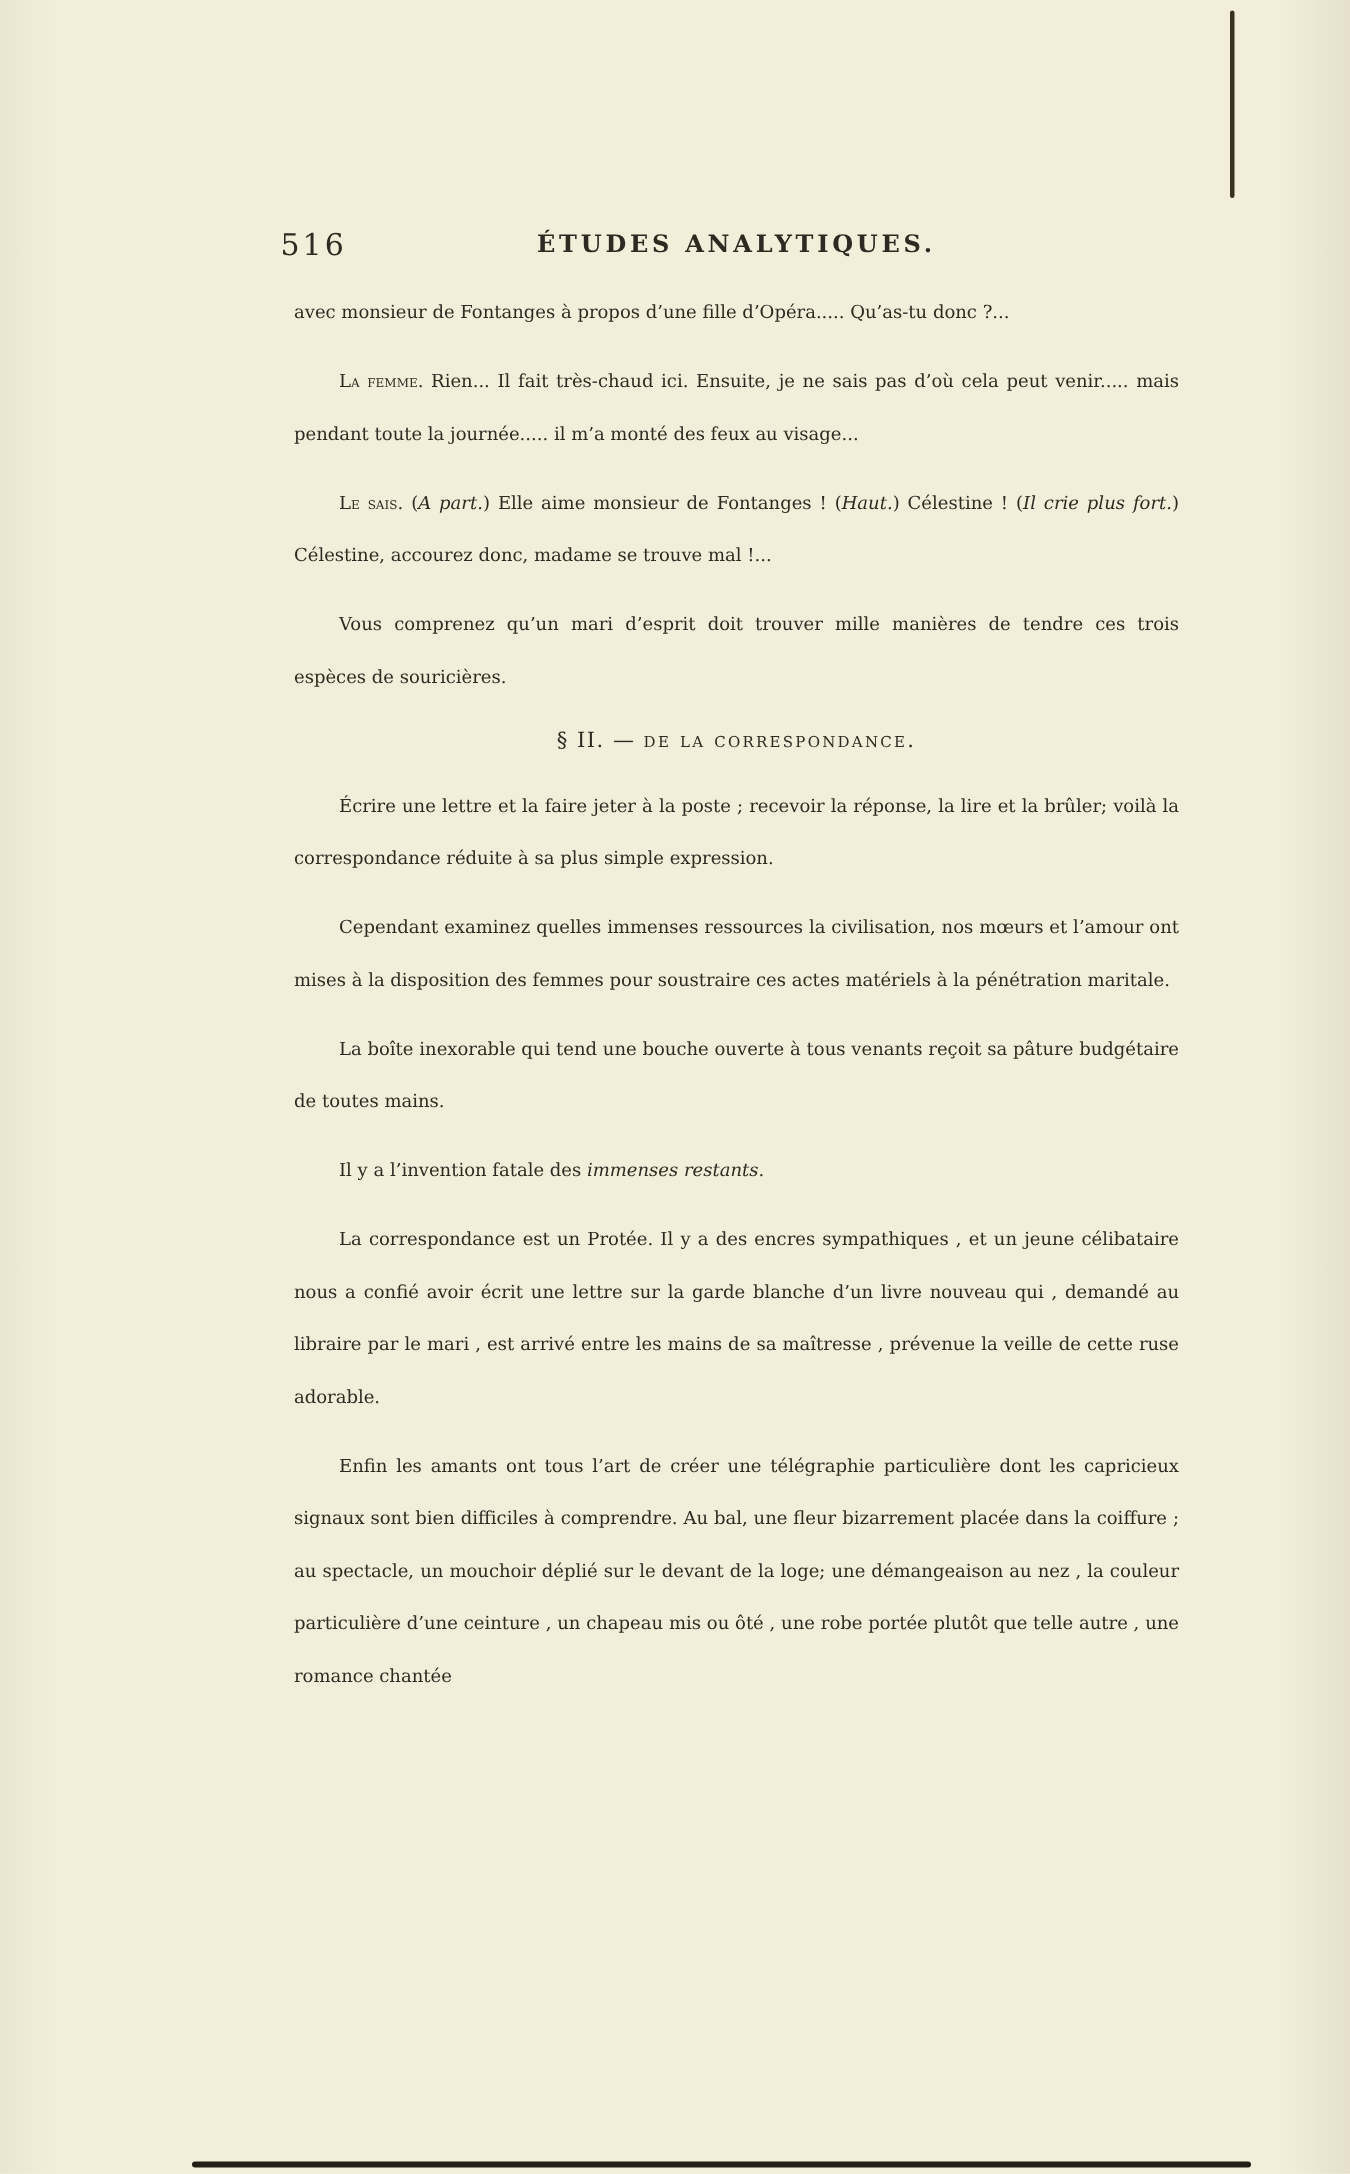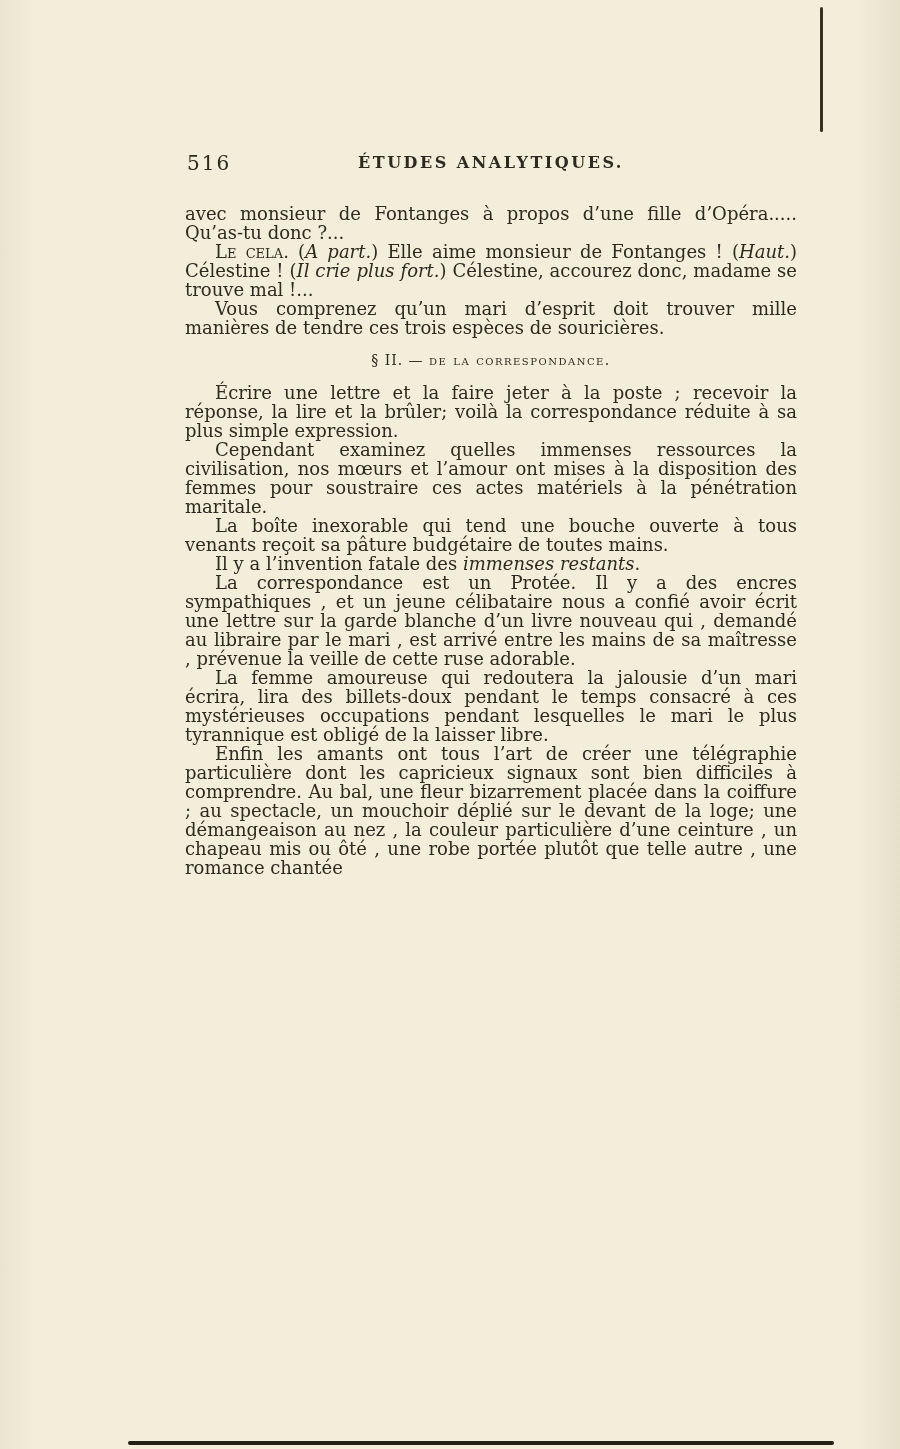--- a/index.html
+++ b/index.html
@@ -18,40 +18,40 @@
   }
   .page-inner {
     position: absolute;
     left: 185px;
     top: 148px;
     width: 612px;
   }
   .header-row {
     position: relative;
     height: 32px;
-    margin-bottom: 24px;
+    margin-bottom: 4px;
   }
   .page-number {
     position: absolute;
     left: 2px;
     top: 3px;
     font-size: 20px;
     letter-spacing: 2px;
   }
   .running-header {
     text-align: center;
     font-size: 16px;
     font-weight: bold;
     letter-spacing: 2.5px;
     padding-top: 5px;
   }
   .text-body p.para {
-    margin: 0;
-    font-size: 18px;
-    line-height: 19px;
+    margin: 11px;
+    font-size: 12px;
+    line-height: 35px;
     text-align: justify;
   }
   .text-body p.para.indent {
     text-indent: 30px;
   }
   .smallcaps {
     font-variant: small-caps;
   }
   .italic {
     font-style: italic;
@@ -91,24 +91,24 @@
 <div class="artifact-right"></div>
 <div class="artifact-bottom"></div>
 
 <div class="page-inner">
   <div class="header-row">
     <span class="page-number">516</span>
     <div class="running-header">ÉTUDES ANALYTIQUES.</div>
   </div>
   <div class="text-body">
       <p class="para"><span>avec monsieur de Fontanges à propos d’une fille d’Opéra..... Qu’as-tu donc ?...</span></p>
-      <p class="para indent"><span class="smallcaps">Le cela.</span><span> (</span><span class="italic">A part.</span><span>) Elle aime monsieur de Fontanges ! (</span><span class="italic">Haut.</span><span>) Célestine ! (</span><span class="italic">Il crie plus fort.</span><span>) Célestine, accourez donc, madame se trouve mal !...</span></p>
+      <p class="para indent"><span class="smallcaps">La femme.</span><span> Rien... Il fait très-chaud ici. Ensuite, je ne sais pas d’où cela peut venir..... mais pendant toute la journée..... il m’a monté des feux au visage...</span></p>
+      <p class="para indent"><span class="smallcaps">Le sais.</span><span> (</span><span class="italic">A part.</span><span>) Elle aime monsieur de Fontanges ! (</span><span class="italic">Haut.</span><span>) Célestine ! (</span><span class="italic">Il crie plus fort.</span><span>) Célestine, accourez donc, madame se trouve mal !...</span></p>
       <p class="para indent"><span>Vous comprenez qu’un mari d’esprit doit trouver mille manières de tendre ces trois espèces de souricières.</span></p>
       <div class="section-heading"><span>§ II. — </span><span class="smallcaps">de la correspondance.</span></div>
       <p class="para indent"><span>Écrire une lettre et la faire jeter à la poste ; recevoir la réponse, la lire et la brûler; voilà la correspondance réduite à sa plus simple expression.</span></p>
       <p class="para indent"><span>Cependant examinez quelles immenses ressources la civilisation, nos mœurs et l’amour ont mises à la disposition des femmes pour soustraire ces actes matériels à la pénétration maritale.</span></p>
       <p class="para indent"><span>La boîte inexorable qui tend une bouche ouverte à tous venants reçoit sa pâture budgétaire de toutes mains.</span></p>
       <p class="para indent"><span>Il y a l’invention fatale des </span><span class="italic">immenses restants</span><span>.</span></p>
       <p class="para indent"><span>La correspondance est un Protée. Il y a des encres sympathiques , et un jeune célibataire nous a confié avoir écrit une lettre sur la garde blanche d’un livre nouveau qui , demandé au libraire par le mari , est arrivé entre les mains de sa maîtresse , prévenue la veille de cette ruse adorable.</span></p>
-      <p class="para indent"><span>La femme amoureuse qui redoutera la jalousie d’un mari écrira, lira des billets-doux pendant le temps consacré à ces mystérieuses occupations pendant lesquelles le mari le plus tyrannique est obligé de la laisser libre.</span></p>
       <p class="para indent"><span>Enfin les amants ont tous l’art de créer une télégraphie particulière dont les capricieux signaux sont bien difficiles à comprendre. Au bal, une fleur bizarrement placée dans la coiffure ; au spectacle, un mouchoir déplié sur le devant de la loge; une démangeaison au nez , la couleur particulière d’une ceinture , un chapeau mis ou ôté , une robe portée plutôt que telle autre , une romance chantée</span></p>
     </div>
 </div>
 
 </body></html>

